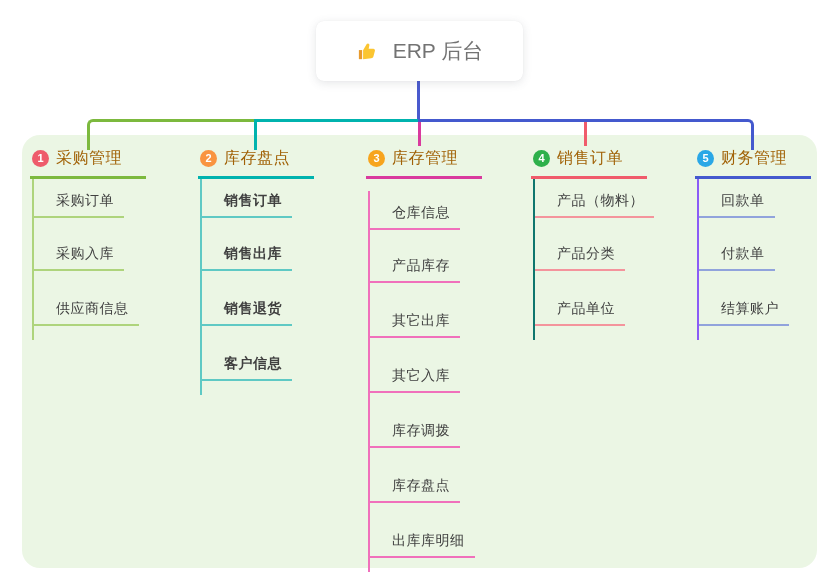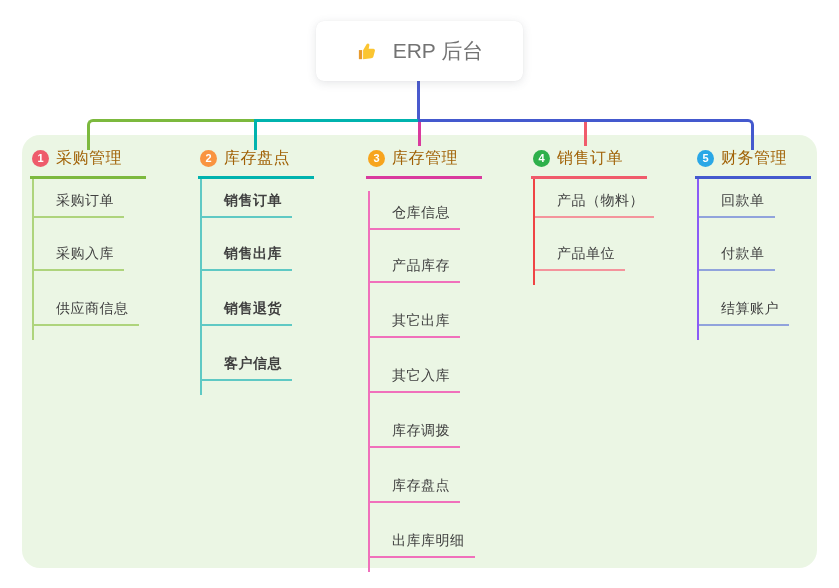--- a/index.html
+++ b/index.html
@@ -27,21 +27,21 @@
   .blabel{font-size:16px;color:#a16207;white-space:nowrap;letter-spacing:.5px;}
   .kids{margin-left:2px;width:max-content;}
   .kid{height:55px;display:flex;align-items:center;}
   .kid:first-child{height:51px;}
   .kid span{display:inline-block;border-bottom-style:solid;border-bottom-width:2px;
     padding:0 10px 6px 22px;font-size:14px;color:#404040;white-space:nowrap;letter-spacing:.5px;}
   
   .b1 .bhead{border-bottom:3px solid #7cb93e;} .b1 .kids{border-left:2px solid #aed47c;} .b1 .kid span{border-bottom-color:#aed47c;} .b1 .badge{background:#ee5b6b;}
   .b2 .bhead{border-bottom:3px solid #00b3ae;} .b2 .kids{border-left:2px solid #5fc9c4;font-weight:bold;} .b2 .kid span{border-bottom-color:#5fc9c4;} .b2 .badge{background:#f99440;}
   .b3 .bhead{border-bottom:3px solid #d93a9e;} .b3 .kids{border-left:2px solid #f070bb;margin-top:12px;} .b3 .kid span{border-bottom-color:#f070bb;} .b3 .badge{background:#f7a41d;}
-  .b4 .bhead{border-bottom:3px solid #f05b6b;} .b4 .kids{border-left:2px solid #ef4444;} .b4 .kid span{border-bottom-color:#f4949c;} .b4 .badge{background:#2eb04b;}
+  .b4 .bhead{border-bottom:3px solid #f05b6b;} .b4 .kids{border-left:2px solid #0f766e;} .b4 .kid span{border-bottom-color:#f4949c;} .b4 .badge{background:#2eb04b;}
   .b5 .bhead{border-bottom:3px solid #4459ce;} .b5 .kids{border-left:2px solid #8b5cf6;} .b5 .kid span{border-bottom-color:#91a3dc;} .b5 .badge{background:#2aa7e6;}
 </style>
 </head>
 <body>
 
 <div class="stage">
   <div class="panel"></div>
 
   <div class="ln root-vline"></div>
   <div class="ln seg-green"></div>
@@ -130,20 +130,23 @@
   <div class="col b4" style="left:531px">
     <div class="bhead">
       <span class="badge">4</span>
       <span class="blabel">销售订单</span>
     </div>
     <div class="kids">
       <div class="kid">
           <span>产品（物料）</span>
         </div>
       <div class="kid">
+          <span>产品分类</span>
+        </div>
+      <div class="kid">
           <span>产品单位</span>
         </div>
     </div>
   </div>
 
   <div class="col b5" style="left:695px">
     <div class="bhead">
       <span class="badge">5</span>
       <span class="blabel">财务管理</span>
     </div>

